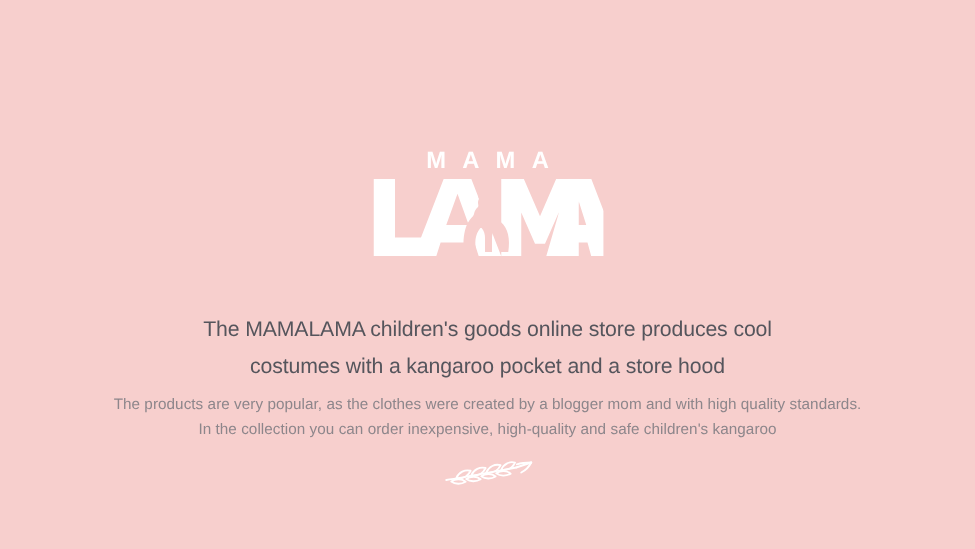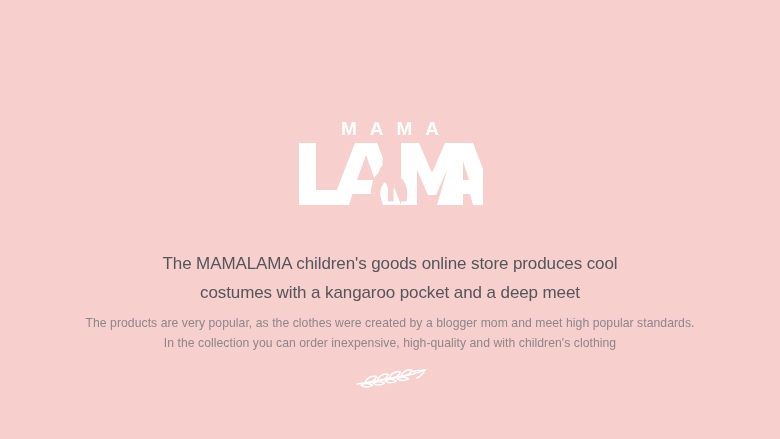--- a/index.html
+++ b/index.html
@@ -179,26 +179,26 @@
 
           <path d="M158 0 H176 L186 26 V62 H176 L173 51 H157 L154 62 H140 Z
                    M160 37 H172 L166 18 Z"></path>
         </g>
       </svg>
     </div>
   </div>
 
   <h1 class="headline">
     <span class="line">The MAMALAMA children's goods online store produces cool</span>
-    <span class="line">costumes with a kangaroo pocket and a deep meet</span>
+    <span class="line">costumes with a kangaroo pocket and a store hood</span>
   </h1>
 
   <p class="subtext">
-    <span class="line">The products are very popular, as the clothes were created by a blogger mom and meet high popular standards.</span>
-    <span class="line">In the collection you can order inexpensive, high-quality and with children's clothing</span>
+    <span class="line">The products are very popular, as the clothes were created by a blogger mom and with high quality standards.</span>
+    <span class="line">In the collection you can order inexpensive, high-quality and safe children's kangaroo</span>
   </p>
 
   <div class="ornament">
     <svg viewBox="0 0 78 22" xmlns="http://www.w3.org/2000/svg" aria-hidden="true">
       <g stroke="#ffffff" stroke-width="1.5" fill="none" stroke-linecap="round" stroke-linejoin="round">
 
         <path d="M6 17 C20 15 40 11 62 7"></path>
 
         <path d="M62 7 L74 3"></path>
         <path d="M66 11 C70 9 72.5 6 74 3"></path>

